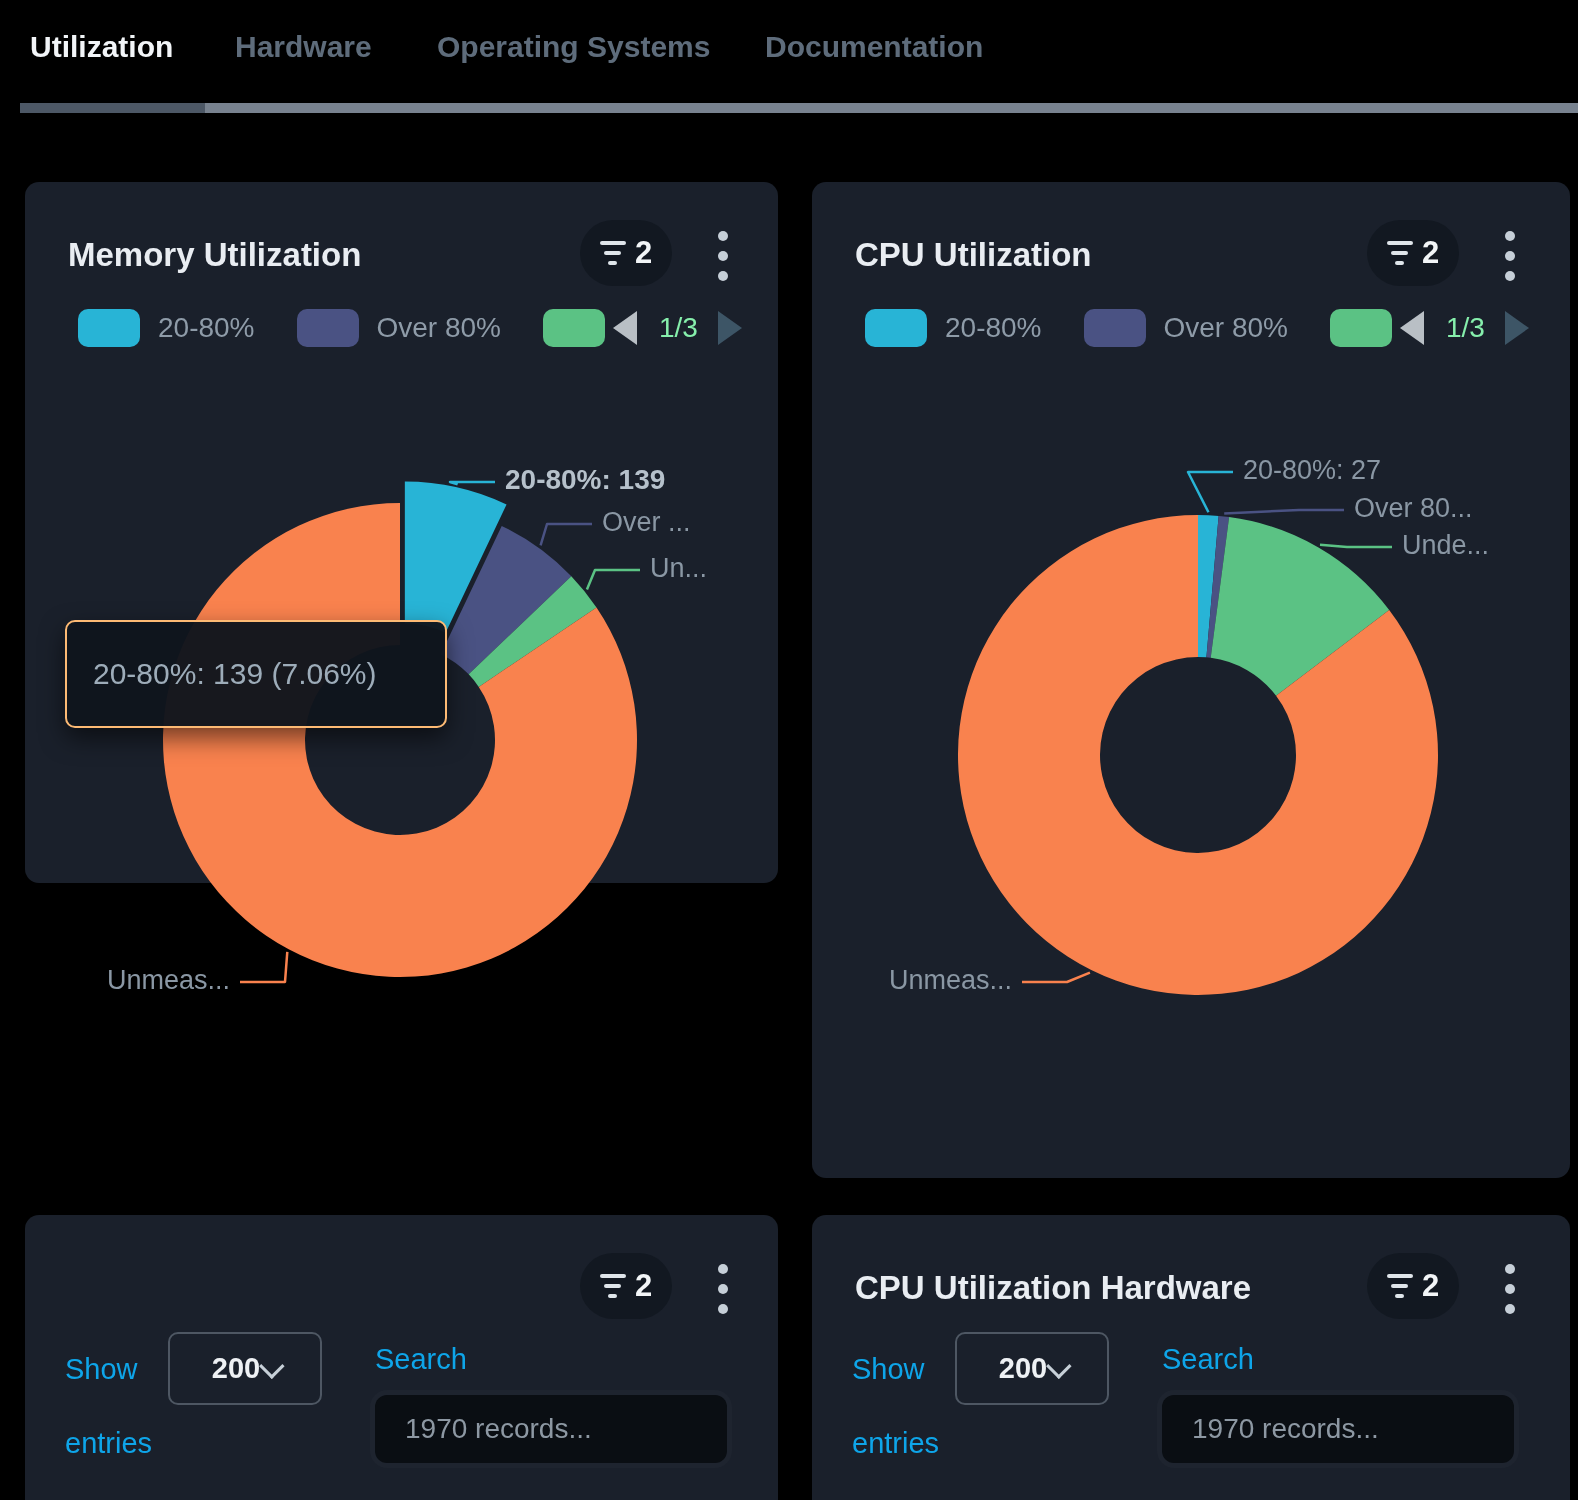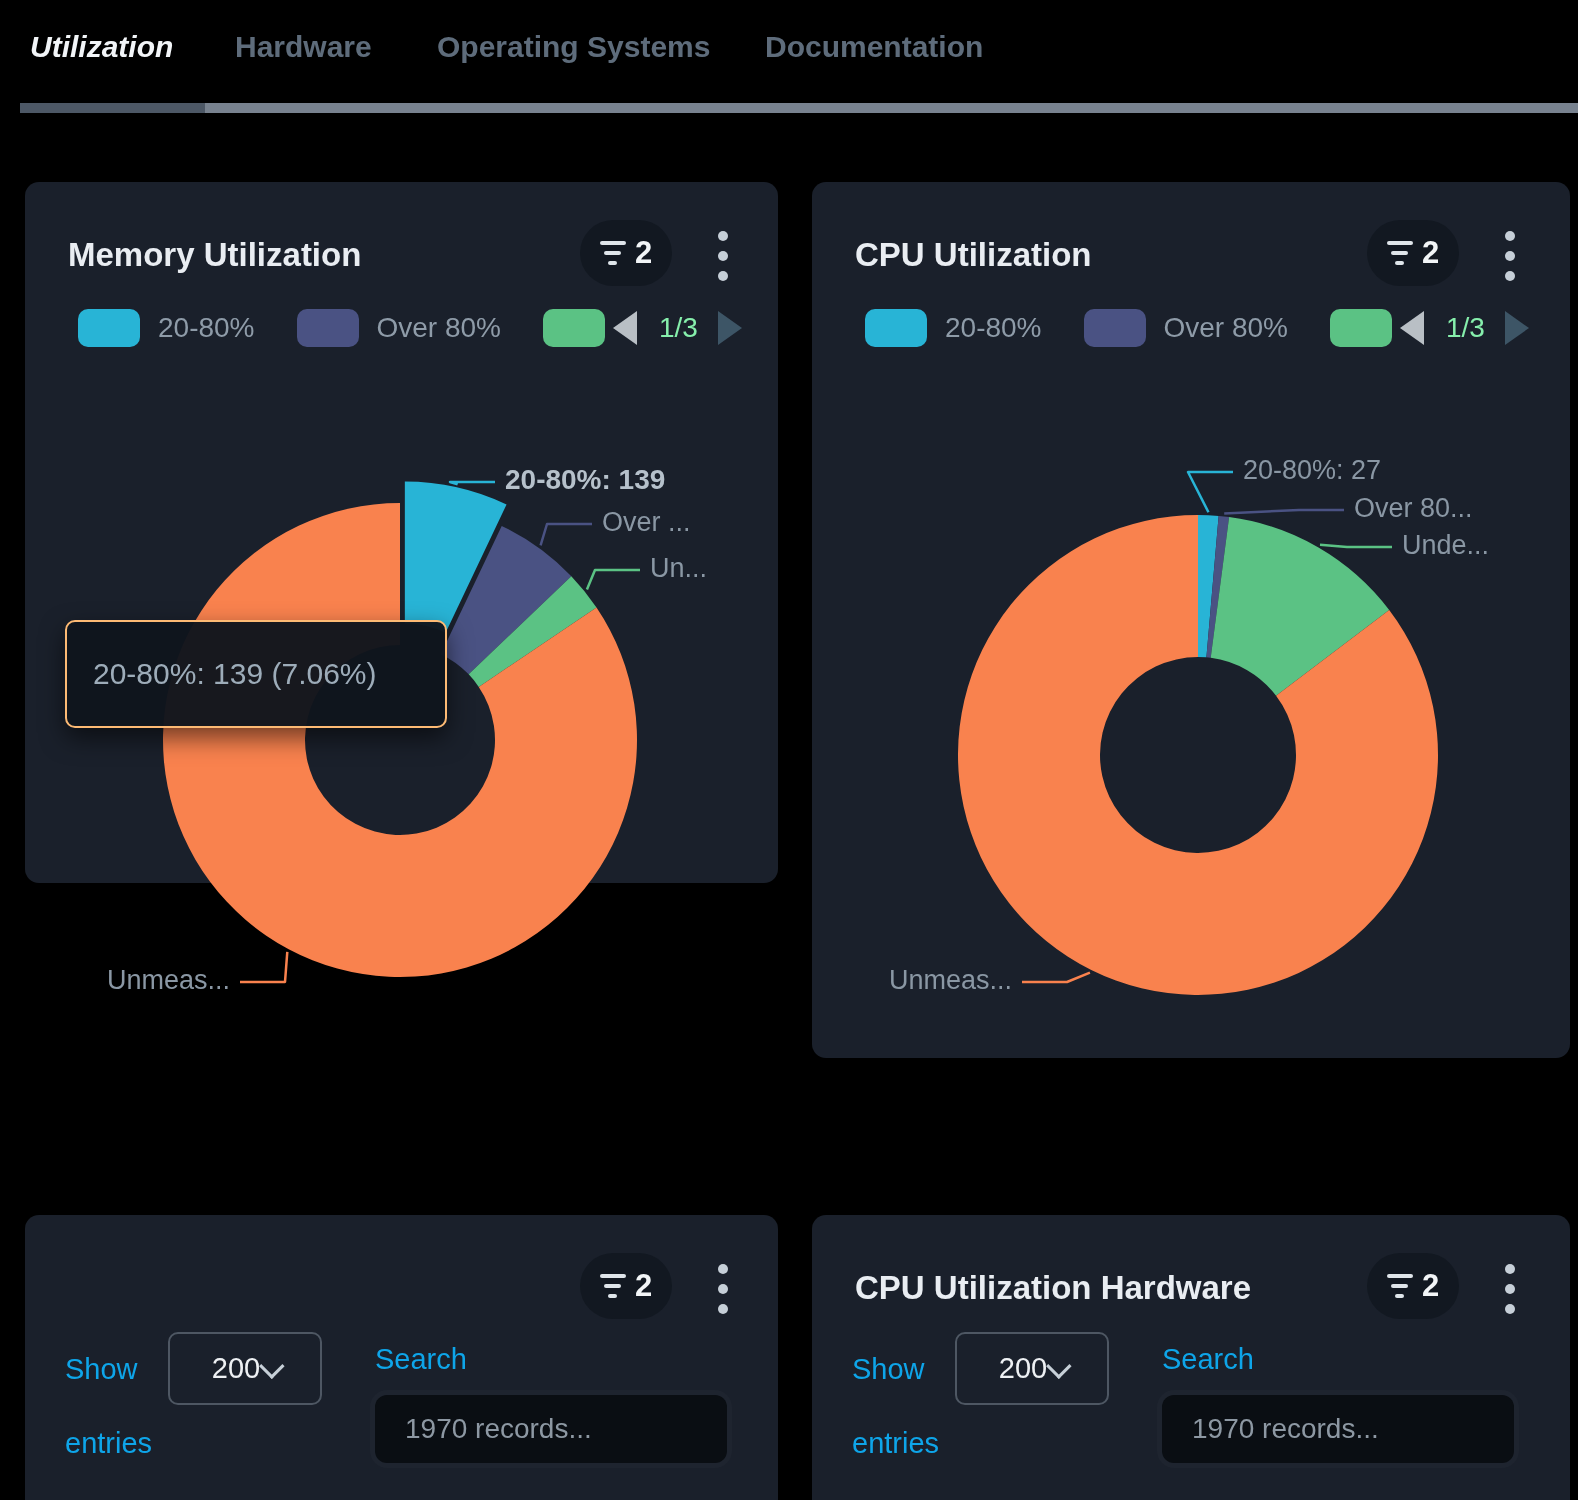--- a/index.html
+++ b/index.html
@@ -32,34 +32,34 @@
   .pg-text{font-size:28px;color:#86efac;margin-left:22px;}
   .chart-svg{position:absolute;left:0;top:0;}
   .slice-label{font-size:27px;fill:#8a97a4;}
   .slice-label.hovered{font-size:28px;font-weight:bold;fill:#b6c1cb;}
   svg text{font-family:"Liberation Sans",sans-serif;}
   .tooltip{position:absolute;left:40px;top:438px;width:382px;height:108px;background:rgba(15,21,29,.97);
     border:2px solid #fdba74;border-radius:10px;display:flex;align-items:center;padding-left:26px;box-sizing:border-box;
     font-size:30px;color:#9dacb9;box-shadow:0 10px 24px rgba(0,0,0,.55);z-index:5;white-space:nowrap;}
   .ctl-label{position:absolute;font-size:29px;color:#0ea5e9;white-space:nowrap;}
   .select-box{position:absolute;left:143px;top:117px;width:154px;height:73px;border:2px solid #4e5763;border-radius:10px;
-    box-sizing:border-box;display:flex;align-items:center;justify-content:center;cursor:pointer;}
+    box-sizing:border-box;display:flex;align-items:center;justify-content:center;cursor:pointer;font-weight:bold;}
   .select-value{font-size:29px;color:#eef1f4;}
   .chevron{width:15px;height:15px;border-right:3px solid #c7d0d8;border-bottom:3px solid #c7d0d8;
     transform:rotate(45deg) translateY(-4px);}
   .search-input{position:absolute;left:350px;top:180px;width:352px;height:68px;background:#0a0e13;border:none;
     border-radius:12px;box-sizing:border-box;padding:0 0 0 30px;font-size:28px;color:#cdd5dc;outline:none;
     box-shadow:0 0 0 5px rgba(255,255,255,.02);font-family:"Liberation Sans",sans-serif;}
   .search-input::placeholder{color:#8d98a3;opacity:1;}
 </style>
 </head>
 <body>
 
 <div class="tabs" id="tabbar">
-    <div class="tab active" style="left: 30px; font-style: italic;">Utilization</div>
+    <div class="tab active" style="left: 30px;">Utilization</div>
     <div class="tab" style="left: 235px;">Hardware</div>
     <div class="tab" style="left: 437px;">Operating Systems</div>
     <div class="tab" style="left: 765px;">Documentation</div>
     <div class="tab-underline active-seg" style="left: 20px; width: 185px;"></div>
     <div class="tab-underline " style="left: 205px; width: 1373px;"></div>
   </div>
 
 <div class="card" style="left:25px;top:182px;width:753px;height:701px;">
   <div class="card-title">Memory Utilization</div>
   <div class="filter-pill">
@@ -95,21 +95,21 @@
       <path d="M546.3317820151931,394.2489069609049 A237,237 0 0 1 571.5189060337871,425.5261551426714 L453.7734011527839,504.89866978292736 A95,95 0 0 0 443.6772965883685,492.3613762079576 Z" fill="#5bc284"></path>
       <polyline points="561.925569118236,407.4714923683106 570,388 615,388" fill="none" stroke="#5bc284" stroke-width="2.5" stroke-linejoin="round"></polyline>
       <text x="625" y="388" text-anchor="start" dominant-baseline="middle" class="slice-label">Un...</text>
       <path d="M571.5189060337871,425.5261551426714 A237,237 0 1 1 374.99999999999994,321 L375,463 A95,95 0 1 0 453.7734011527839,504.89866978292736 Z" fill="#f9824e"></path>
       <polyline points="262.2972381719666,769.8916880775024 260,800 215,800" fill="none" stroke="#f9824e" stroke-width="2.5" stroke-linejoin="round"></polyline>
       <text x="205" y="800" text-anchor="end" dominant-baseline="middle" class="slice-label">Unmeas...</text>
     </svg>
   <div class="tooltip">20-80%: 139 (7.06%)</div>
 </div>
 
-<div class="card" style="left:812px;top:182px;width:758px;height:876px;">
+<div class="card" style="left:812px;top:182px;width:758px;height:996px;">
   <div class="card-title">CPU Utilization</div>
   <div class="filter-pill">
     <span class="filter-icon">
         <i></i>
         <i></i>
         <i></i>
       </span>
     <span class="filter-count">2</span>
   </div>
   <div class="kebab">

